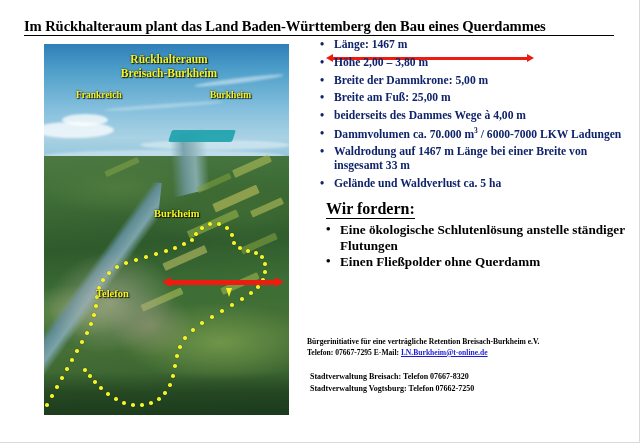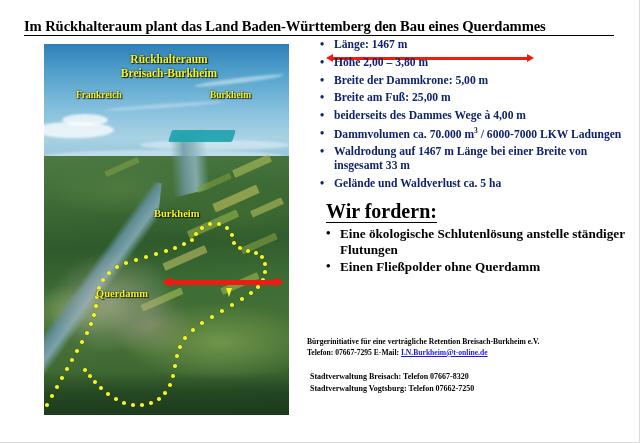--- a/index.html
+++ b/index.html
@@ -153,21 +153,21 @@
     position:absolute;left:8px;top:16px;width:208px;height:8px;
   }
   .arrowwrap .bar{position:absolute;left:6px;top:3px;width:196px;height:2.6px;background:#ee1b11;}
   .arrowwrap .ah{position:absolute;top:0px;width:0;height:0;
     border-top:4.2px solid transparent;border-bottom:4.2px solid transparent;}
   .arrowwrap .ahl{left:0;border-right:7px solid #ee1b11;}
   .arrowwrap .ahr{right:0;border-left:7px solid #ee1b11;}
   .sup{font-size:7.5px;vertical-align:super;}
 
   .demand-head{
-    color:#000;font-weight:bold;font-size:20px;
+    color:#000;font-weight:bold;font-size:16px;
     display:inline-block;border-bottom:1.5px solid #000;
     margin:6px 0 3px 8px;line-height:1.1;
   }
   ul.dlist{list-style:none;margin:0;padding:0;}
   ul.dlist li{
     position:relative;color:#000;font-weight:bold;font-size:13.2px;
     line-height:1.18;margin:0 0 1px 0;padding-left:22px;
   }
   ul.dlist li:before{content:"\2022";position:absolute;left:8px;top:-1px;font-size:13px;}
 
@@ -287,21 +287,21 @@
 
     <div class="damline"></div>
     <div class="smallarrow"></div>
 
     <div class="ph-label lbl-title">
       <span>Rückhalteraum</span><br>
       <span>Breisach-Burkheim</span>
     </div>
     <div class="ph-label lbl-frank">Frankreich</div>
     <div class="ph-label lbl-burk">Burkheim</div>
-    <div class="ph-label lbl-quer">Querdamm</div>
+    <div class="ph-label lbl-quer">Telefon</div>
     <div class="ph-label lbl-brei">Burkheim</div>
   </div>
 
   <div class="right">
     <ul class="blist" id="facts-list">
         <li class="big row1"><span>Länge: 1467 m</span><span class="arrowwrap">
             <span class="bar"></span>
             <span class="ah ahl"></span>
             <span class="ah ahr"></span>
           </span></li>

